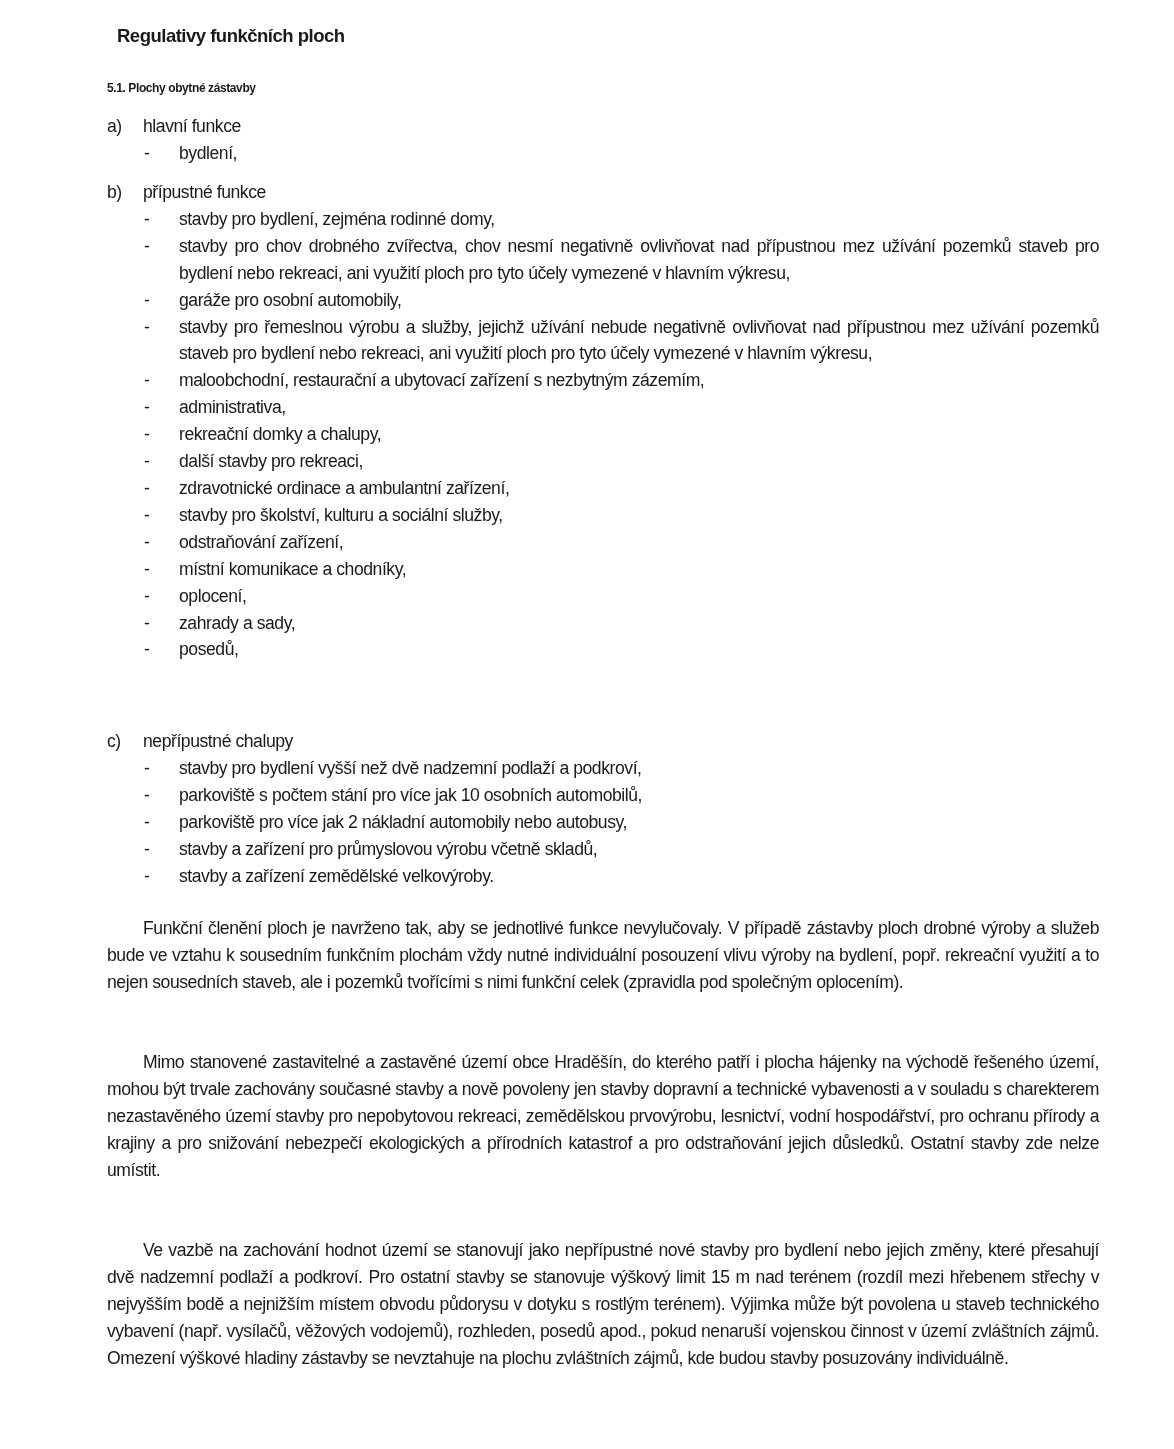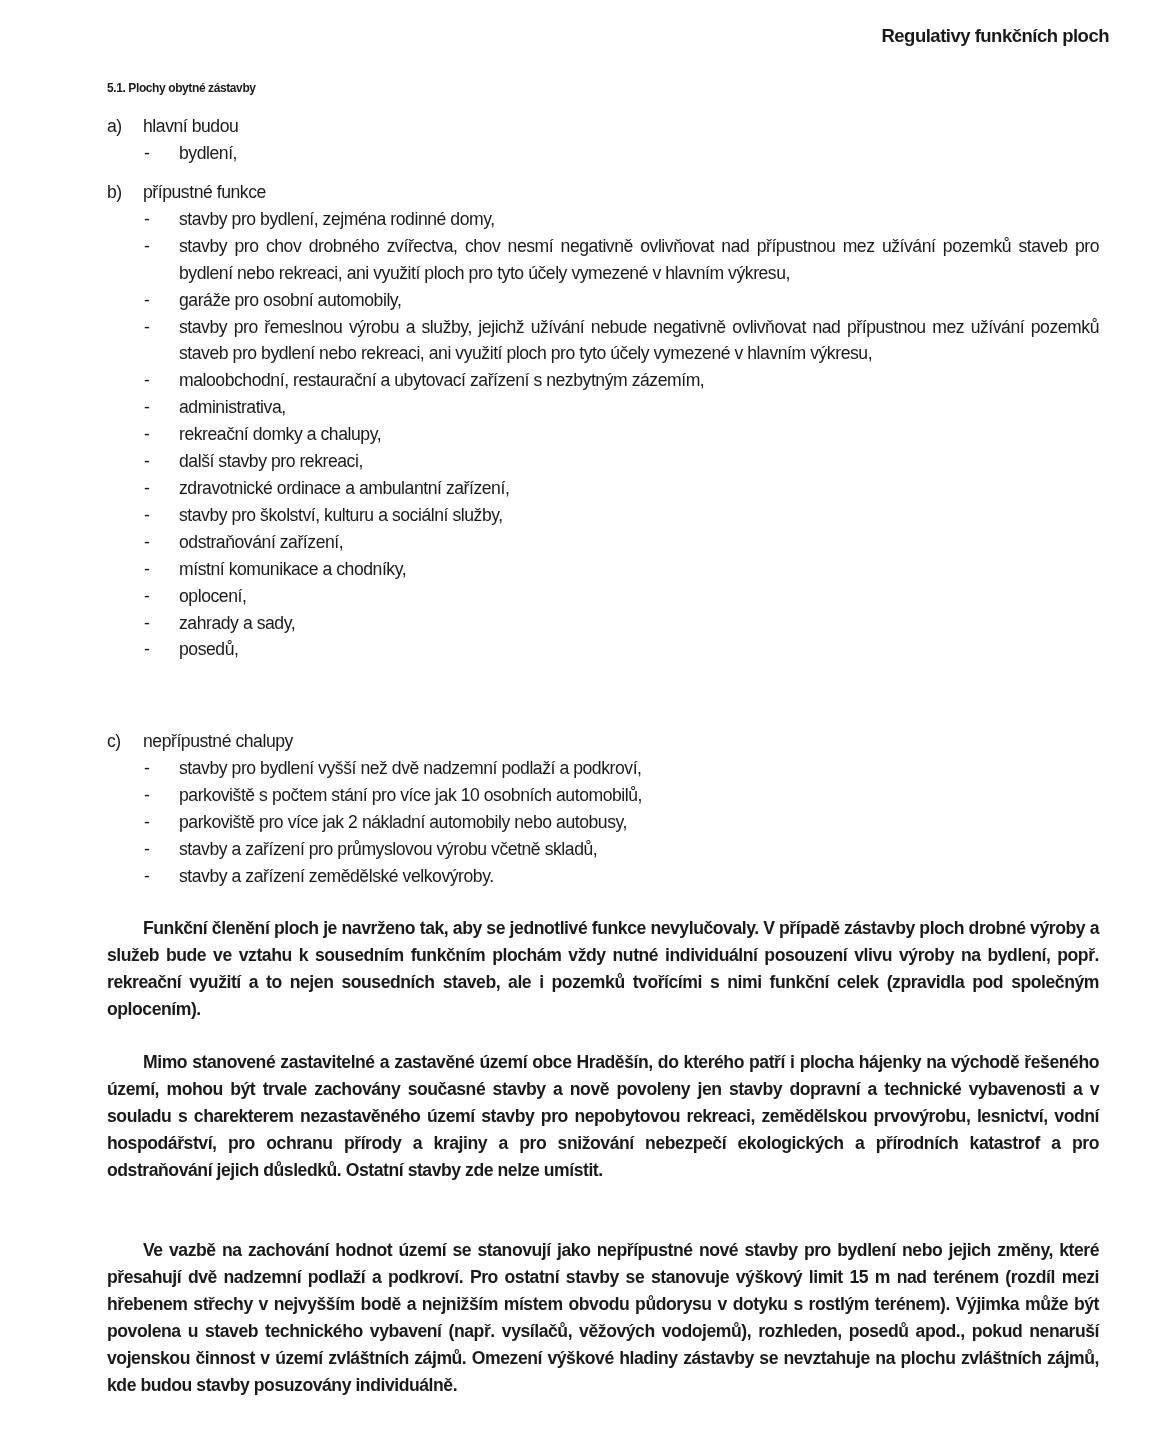--- a/index.html
+++ b/index.html
@@ -2,51 +2,51 @@
 <html><head>
   <meta charset="utf-8">
   <style>
     html, body { margin: 0; padding: 0; background: #ffffff; }
     body {
       width: 1174px; height: 1449px; position: relative; overflow: hidden;
       font-family: "Liberation Sans", sans-serif; color: #1a1a1a;
     }
     .page { position: absolute; left: 107px; top: 22px; width: 992px; }
     .doc-title {
-      text-align: right; font-weight: bold; font-size: 18.5px;
+      text-align: left; font-weight: bold; font-size: 18.5px;
       letter-spacing: -0.5px; margin: 0; padding-left: 0px; height: 28px; line-height: 28px;
       position: relative; left: 10px;
     }
     .section-title {
       font-weight: bold; font-size: 12px; letter-spacing: -0.4px;
       margin: 0; position: absolute; top: 52px; left: 0; line-height: 28px;
     }
     .text { font-size: 17.6px; letter-spacing: -0.45px; line-height: 26.9px; }
     .group { position: absolute; left: 0; width: 992px; }
     .group-head { display: flex; }
     .group-letter { width: 36px; flex: none; }
     .list { list-style: none; margin: 0; padding: 0; }
     .list li { display: flex; }
     .dash { width: 72px; flex: none; padding-left: 37px; box-sizing: border-box; }
     .item-text { flex: 1; text-align: justify; }
     .para {
-      position: absolute; left: 0; width: 992px; text-align: justify; text-indent: 36px; margin: 0; font-weight: bold;
+      position: absolute; left: 0; width: 992px; text-align: justify; text-indent: 36px; margin: 0;
     }
   </style>
 </head>
 <body>
 
 <div class="page">
   <h1 class="doc-title">Regulativy funkčních ploch</h1>
   <h2 class="section-title">5.1. Plochy obytné zástavby</h2>
 
   <div class="group text" style="top:91px;">
     <div class="group-head">
       <span class="group-letter">a)</span>
-      <span>hlavní budou</span>
+      <span>hlavní funkce</span>
     </div>
     <ul class="list">
       <li>
           <span class="dash">-</span>
           <span class="item-text">bydlení,</span>
         </li>
     </ul>
   </div>
 
   <div class="group text" style="top:157px;">

